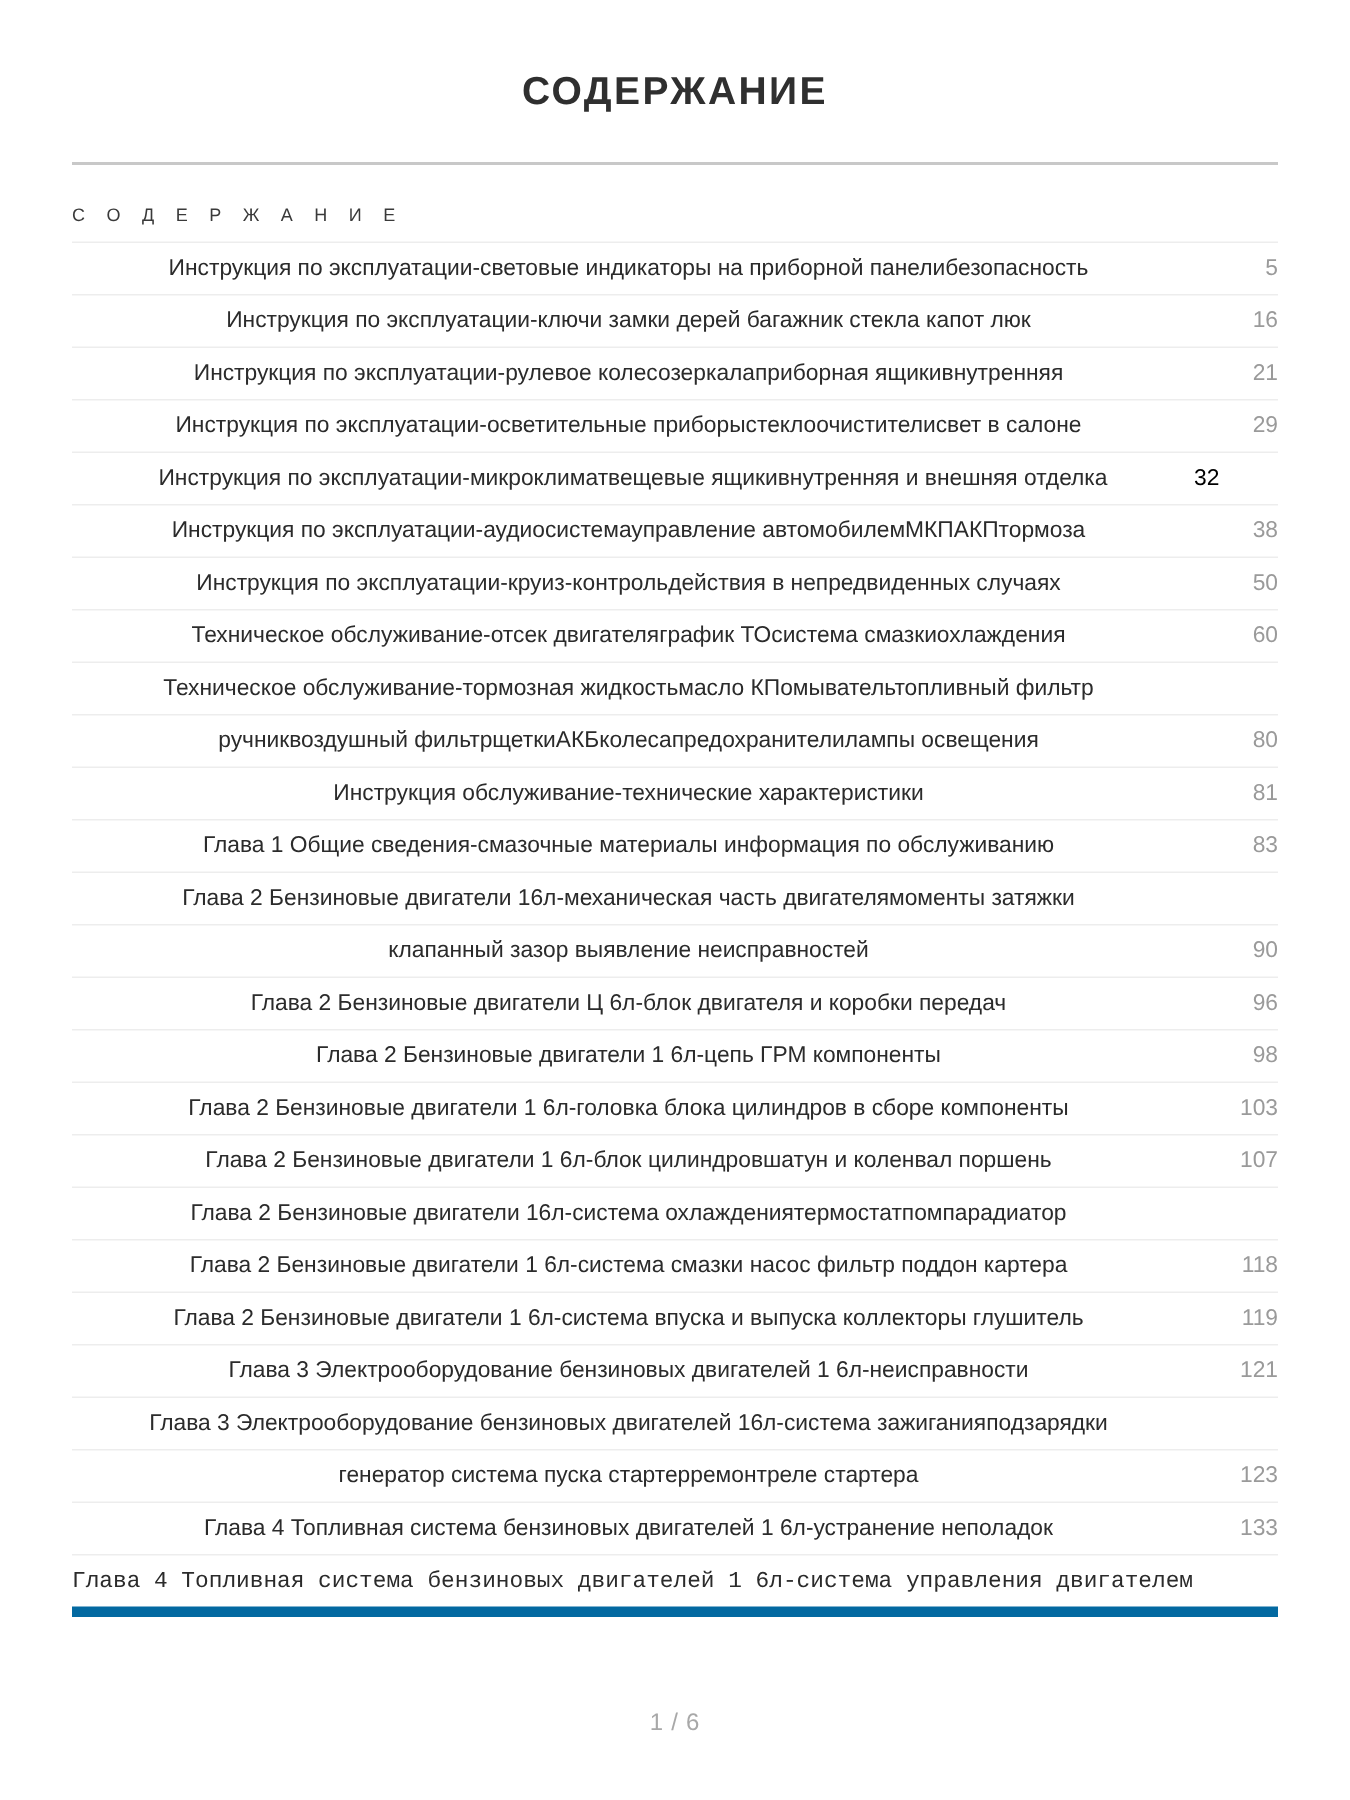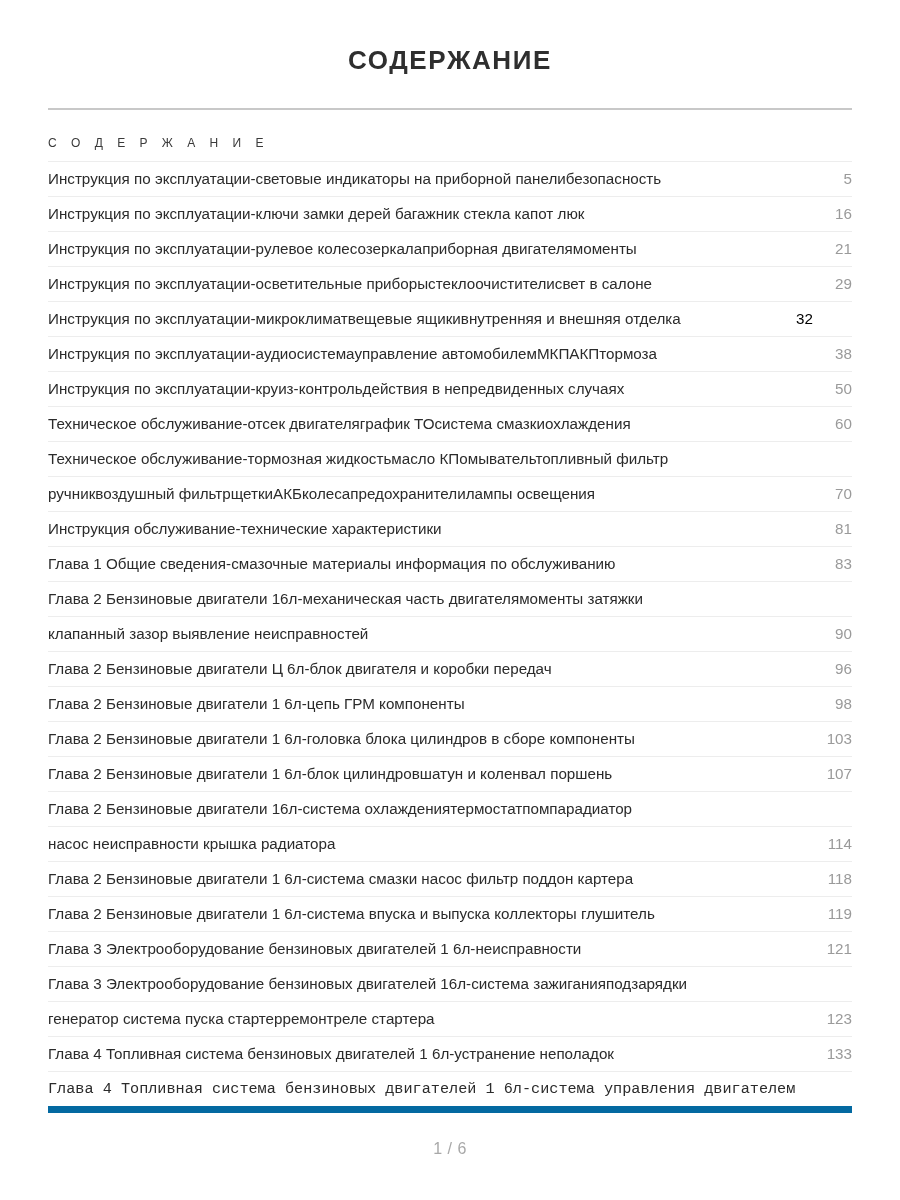--- a/index.html
+++ b/index.html
@@ -71,21 +71,21 @@
     line-height: 34px;
     color: #2b2b2b;
     white-space: nowrap;
     overflow: hidden;
   }
   .toc tr:last-child td {
     border-bottom: 7px solid #0369a1;
     font-family: Liberation Mono, monospace;
   }
   .toc td.title-cell {
-    text-align: left;
+    text-align: center;
     padding-right: 6px;
   }
   .toc td.page-cell {
     width: 56px;
     text-align: right;
     color: #9a9a9a;
     font-size: 15.2px;
   }
   
   .toc tr.tight td.title-cell {
@@ -124,21 +124,21 @@
     <tbody id="toc-body">
         <tr>
           <td class="title-cell">Инструкция по эксплуатации-световые индикаторы на приборной панелибезопасность</td>
           <td class="page-cell">5</td>
         </tr>
         <tr>
           <td class="title-cell">Инструкция по эксплуатации-ключи замки дерей багажник стекла капот люк</td>
           <td class="page-cell">16</td>
         </tr>
         <tr>
-          <td class="title-cell">Инструкция по эксплуатации-рулевое колесозеркалаприборная двигателямоменты</td>
+          <td class="title-cell">Инструкция по эксплуатации-рулевое колесозеркалаприборная ящикивнутренняя</td>
           <td class="page-cell">21</td>
         </tr>
         <tr>
           <td class="title-cell">Инструкция по эксплуатации-осветительные приборыстеклоочистителисвет в салоне</td>
           <td class="page-cell">29</td>
         </tr>
         <tr class="tight">
           <td class="title-cell">Инструкция по эксплуатации-микроклиматвещевые ящикивнутренняя и внешняя отделка</td>
           <td class="page-cell">32</td>
         </tr>
@@ -153,21 +153,21 @@
         <tr>
           <td class="title-cell">Техническое обслуживание-отсек двигателяграфик ТОсистема смазкиохлаждения</td>
           <td class="page-cell">60</td>
         </tr>
         <tr>
           <td class="title-cell">Техническое обслуживание-тормозная жидкостьмасло КПомывательтопливный фильтр</td>
           <td class="page-cell"></td>
         </tr>
         <tr>
           <td class="title-cell">ручниквоздушный фильтрщеткиАКБколесапредохранителилампы освещения</td>
-          <td class="page-cell">70</td>
+          <td class="page-cell">80</td>
         </tr>
         <tr>
           <td class="title-cell">Инструкция обслуживание-технические характеристики</td>
           <td class="page-cell">81</td>
         </tr>
         <tr>
           <td class="title-cell">Глава 1 Общие сведения-смазочные материалы информация по обслуживанию</td>
           <td class="page-cell">83</td>
         </tr>
         <tr>
@@ -192,24 +192,20 @@
         </tr>
         <tr>
           <td class="title-cell">Глава 2 Бензиновые двигатели 1 6л-блок цилиндровшатун и коленвал поршень</td>
           <td class="page-cell">107</td>
         </tr>
         <tr>
           <td class="title-cell">Глава 2 Бензиновые двигатели 16л-система охлаждениятермостатпомпарадиатор</td>
           <td class="page-cell"></td>
         </tr>
         <tr>
-          <td class="title-cell">насос неисправности крышка радиатора</td>
-          <td class="page-cell">114</td>
-        </tr>
-        <tr>
           <td class="title-cell">Глава 2 Бензиновые двигатели 1 6л-система смазки насос фильтр поддон картера</td>
           <td class="page-cell">118</td>
         </tr>
         <tr>
           <td class="title-cell">Глава 2 Бензиновые двигатели 1 6л-система впуска и выпуска коллекторы глушитель</td>
           <td class="page-cell">119</td>
         </tr>
         <tr>
           <td class="title-cell">Глава 3 Электрооборудование бензиновых двигателей 1 6л-неисправности</td>
           <td class="page-cell">121</td>

